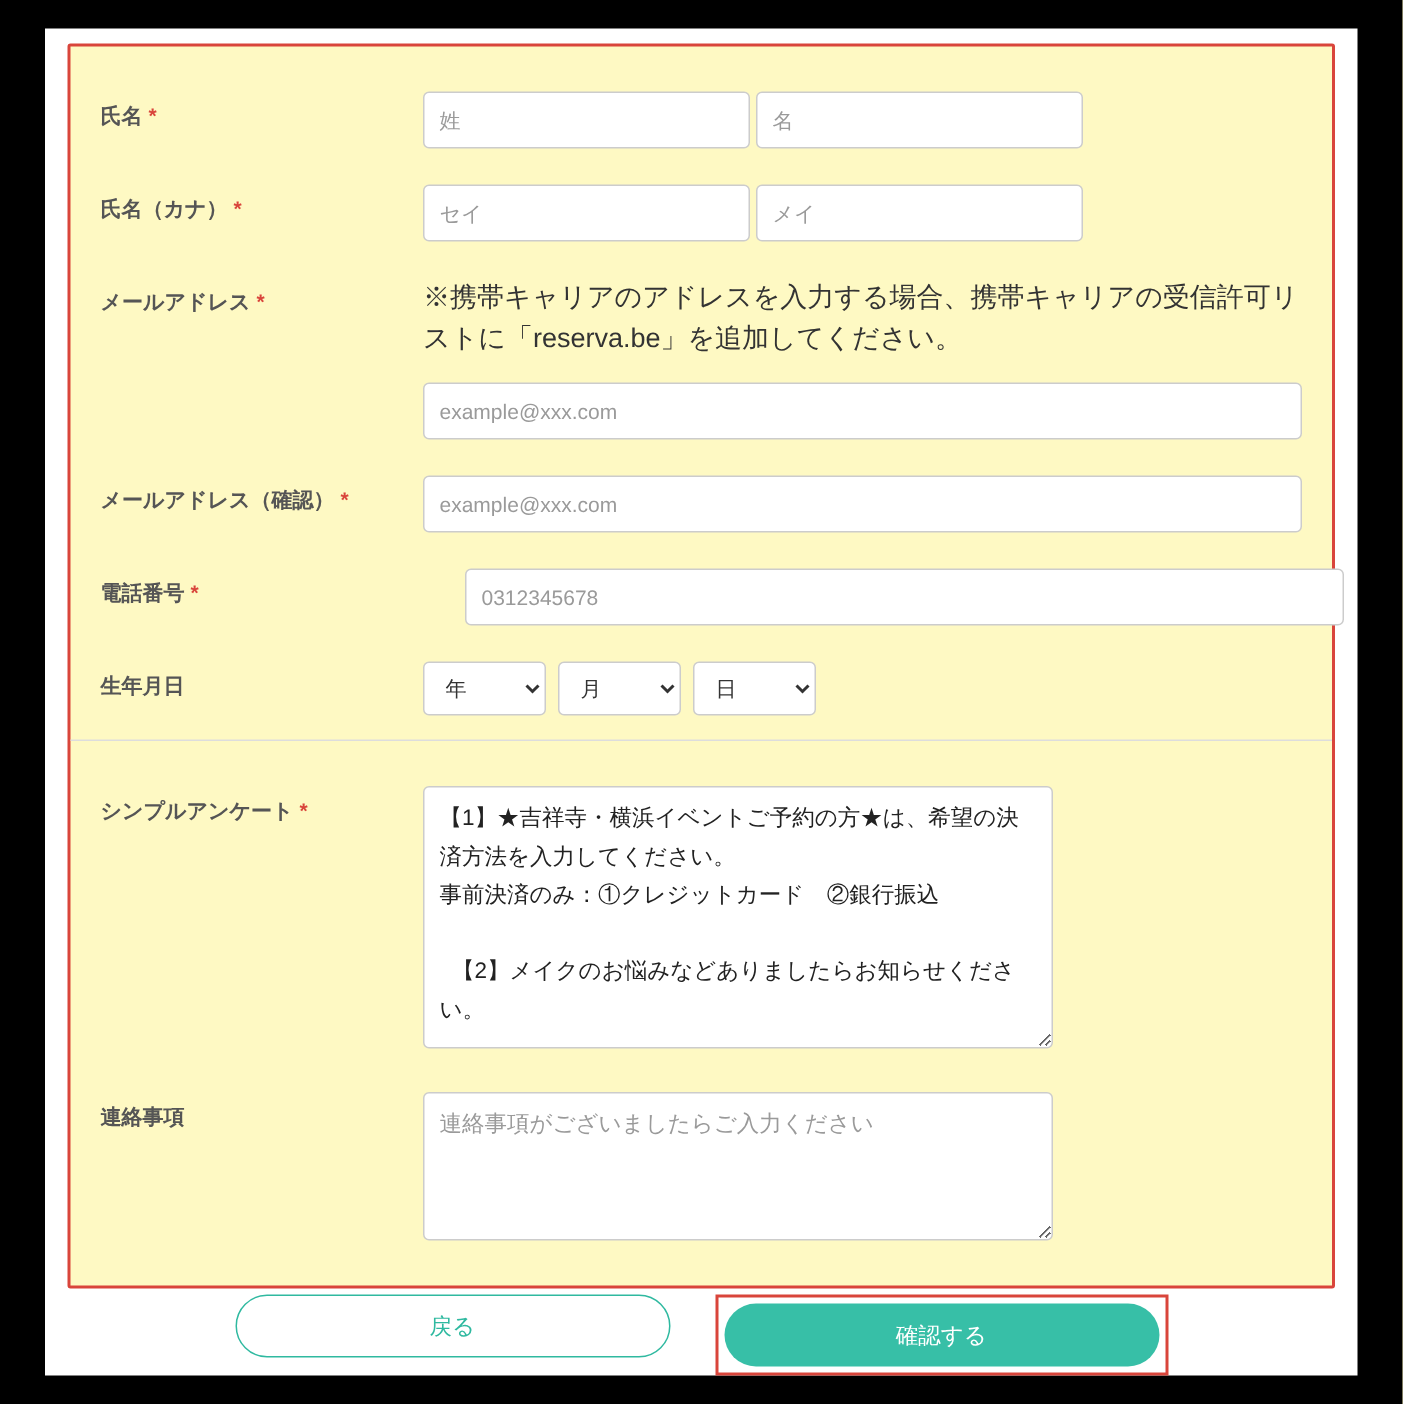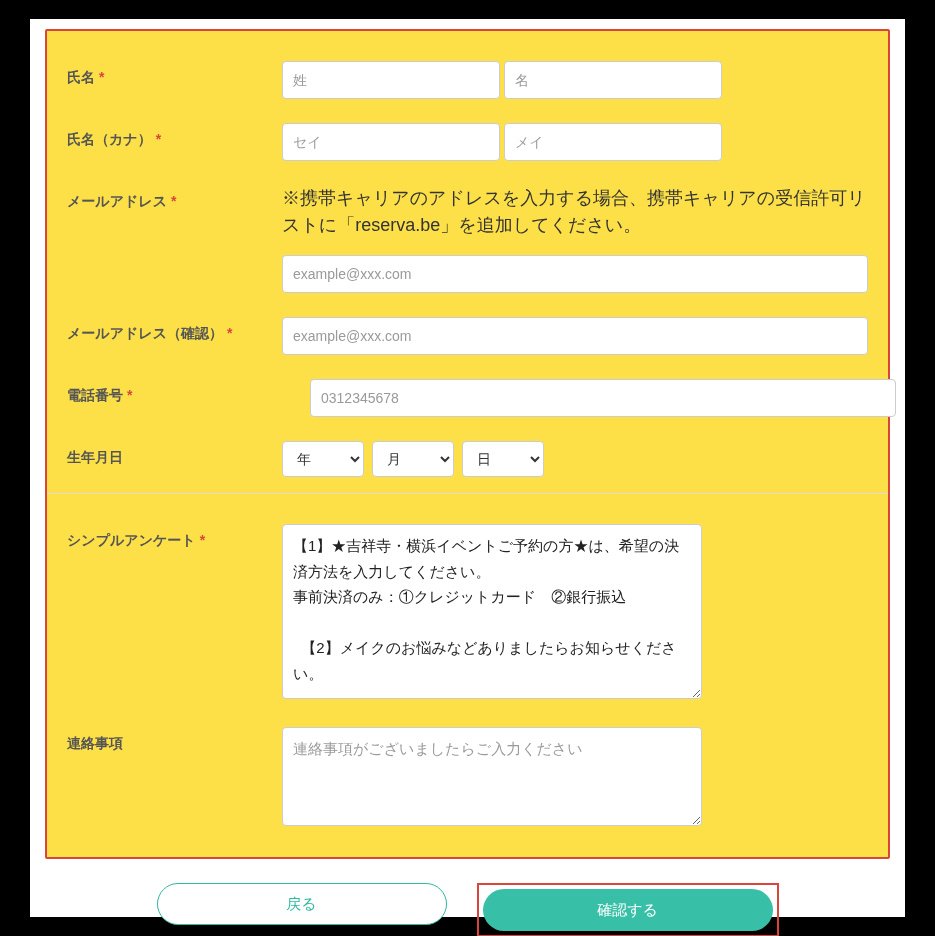--- a/index.html
+++ b/index.html
@@ -16,21 +16,21 @@
     .page {
       background: #fff;
       width: 875px;
       height: 898px;
       position: relative;
     }
     .form-card {
       border: 2px solid #d9453b;
       margin: 10px 15px 0 15px;
       height: 830px;
-      background: #fde047;
+      background: #fef9c3;
       padding: 30px 20px 10px 20px;
       border-radius: 2px;
       position: relative;
     }
     .row {
       display: flex;
       align-items: flex-start;
       margin-bottom: 24px;
     }
     .label-col {
@@ -103,21 +103,21 @@
       resize: both;
       font-family: inherit;
       line-height: 1.7;
     }
     .survey-area { height: 175px; }
     .contact-area { height: 99px; }
     .button-bar {
       display: flex;
       justify-content: center;
       gap: 30px;
-      margin-top: 24px;
+      margin-top: 4px;
     }
     .btn {
       width: 290px;
       height: 42px;
       border-radius: 21px;
       font-size: 15px;
       cursor: pointer;
       display:flex;align-items:center;justify-content:center;
     }
     .btn-back {

